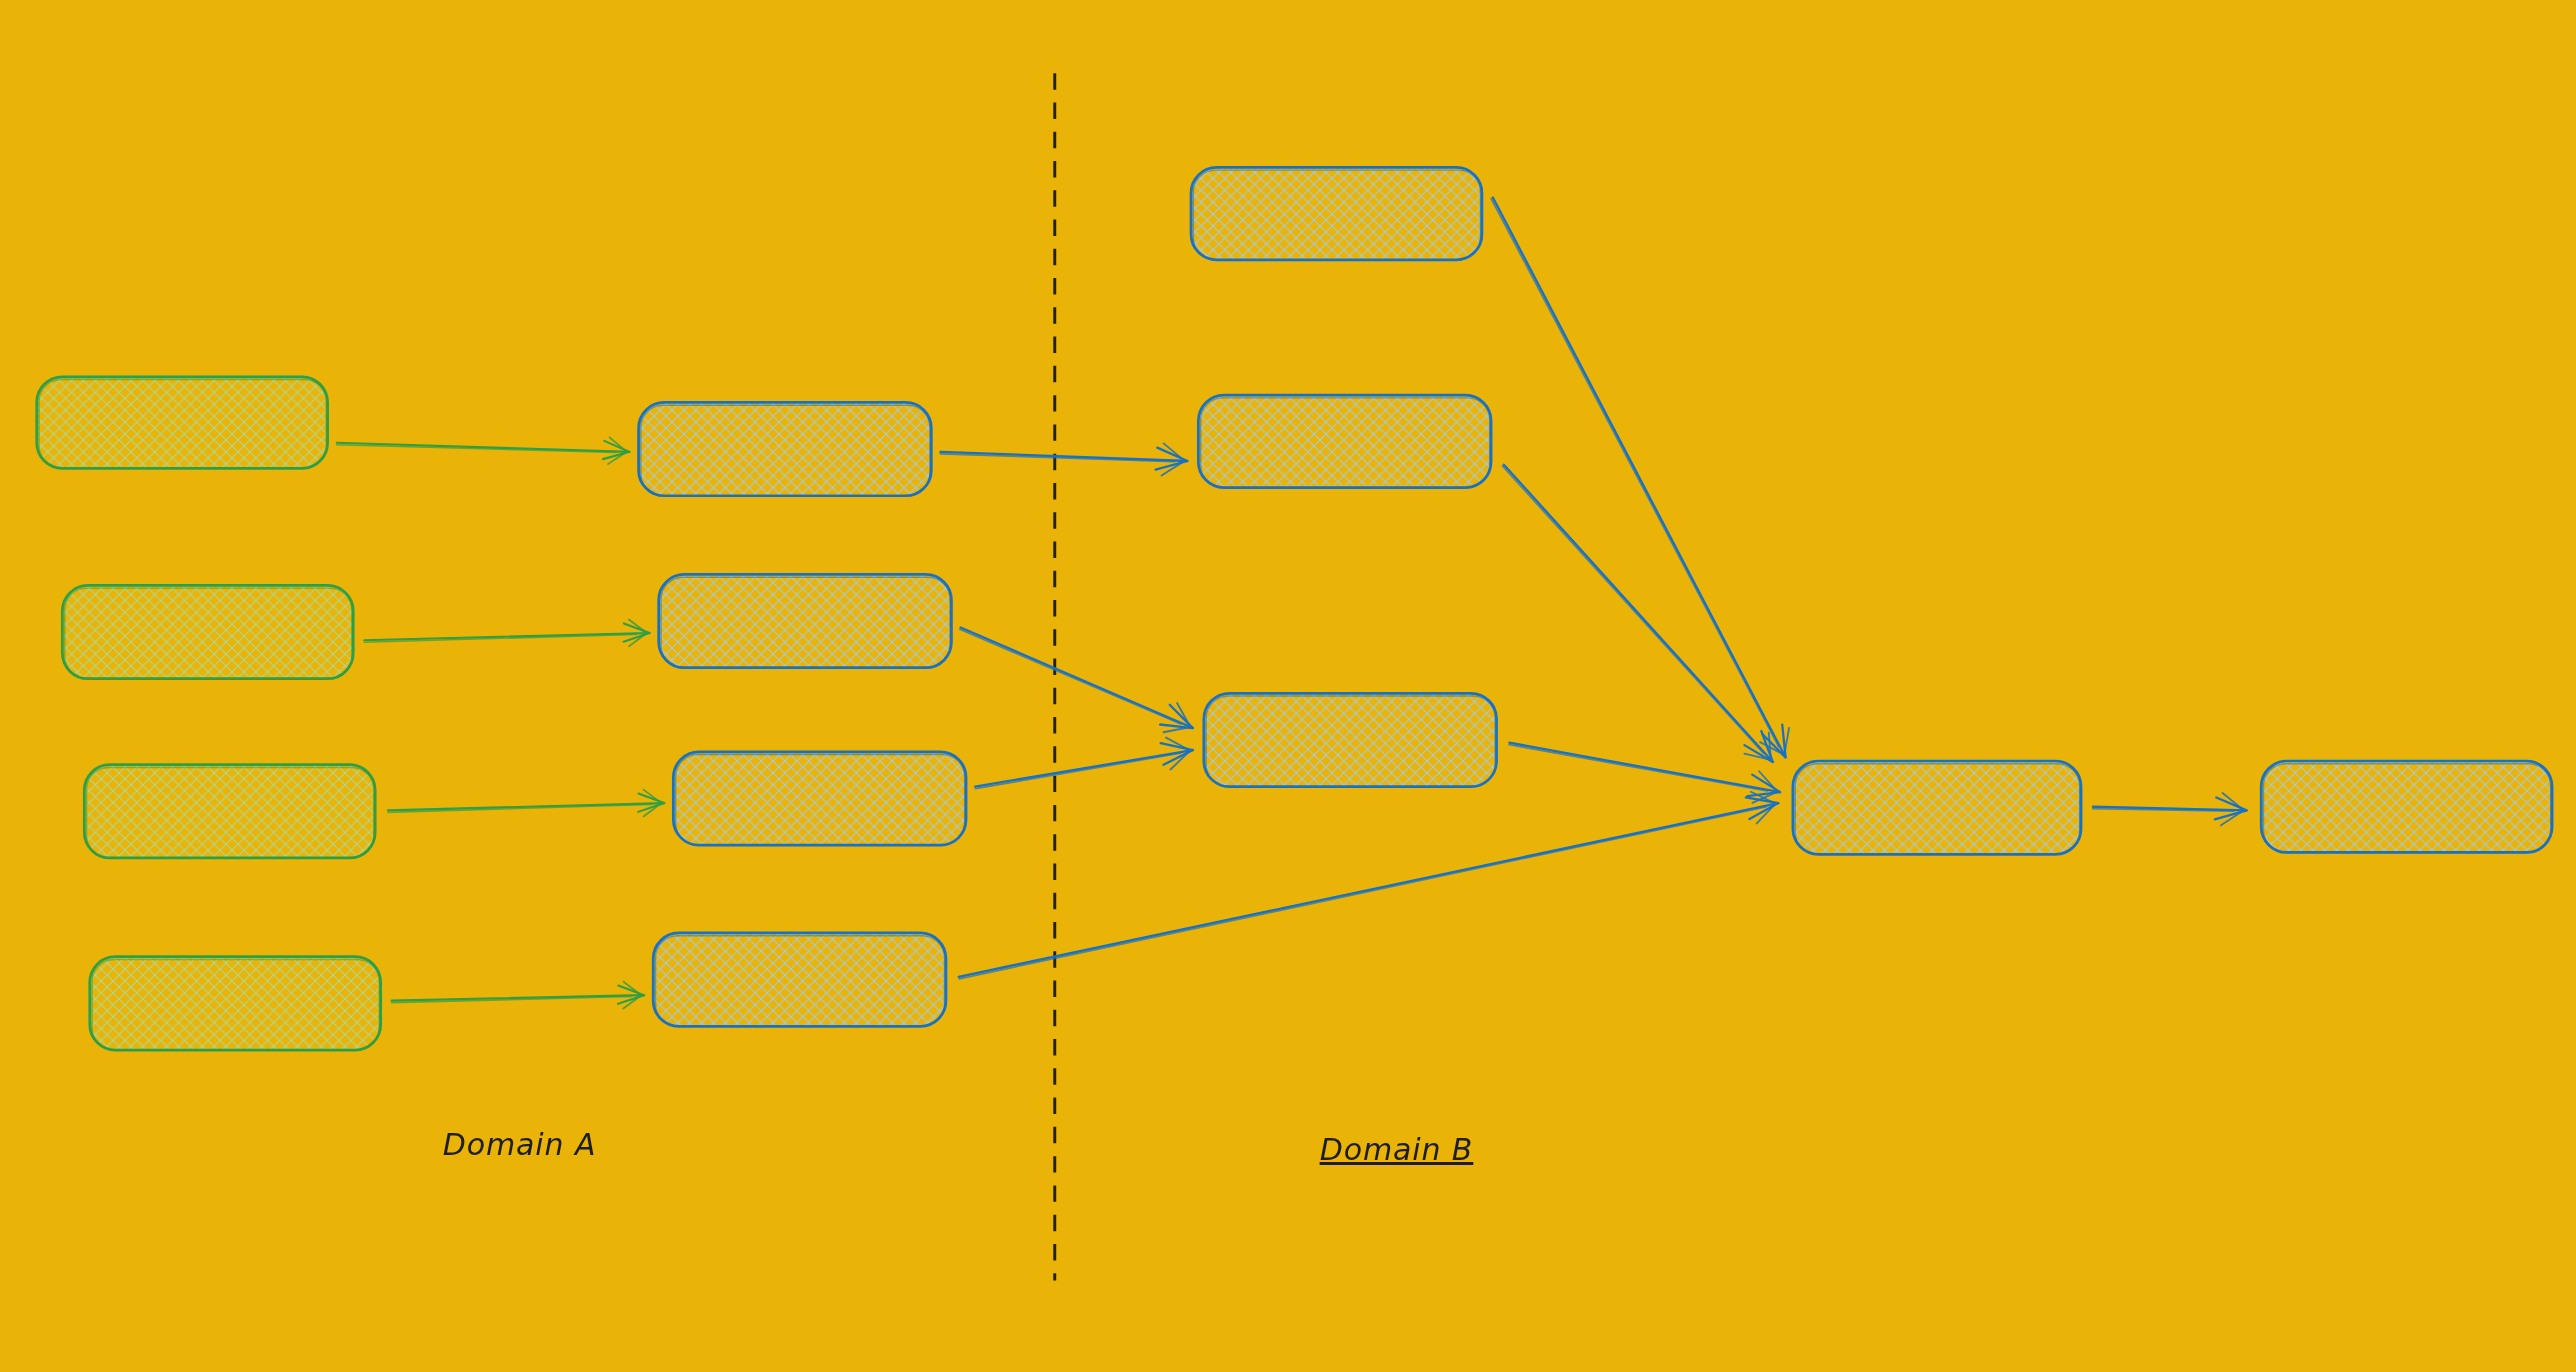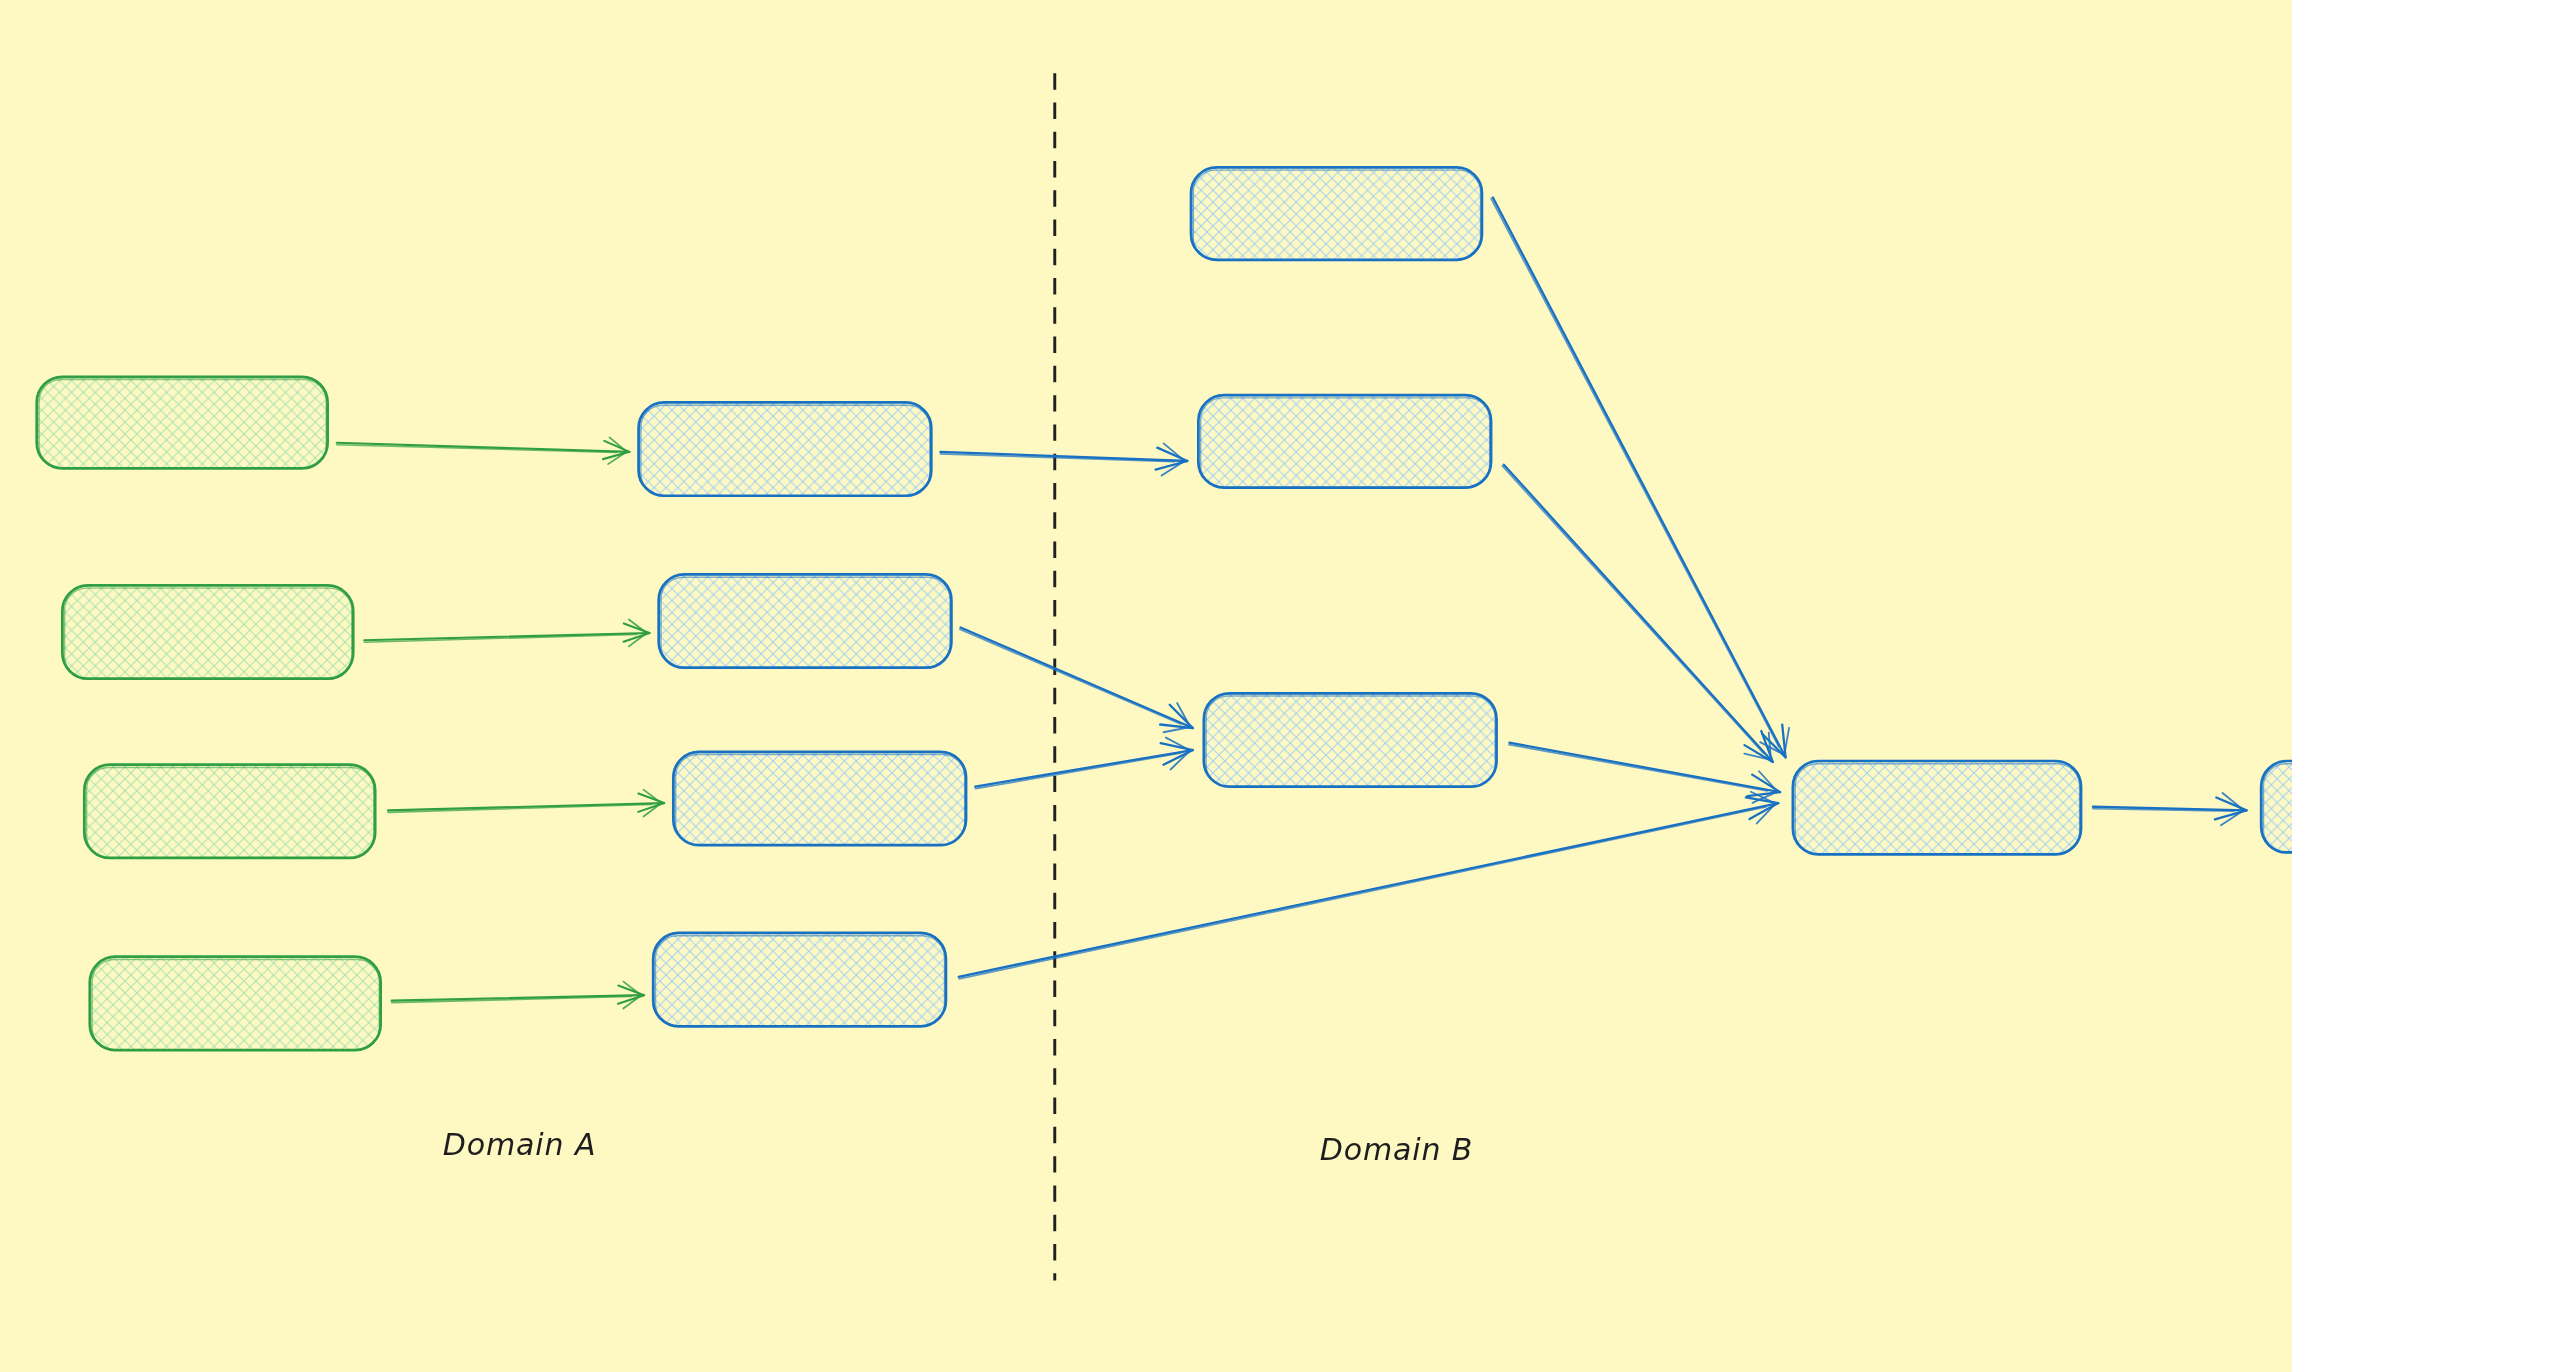--- a/index.html
+++ b/index.html
@@ -3,43 +3,43 @@
 <meta charset="utf-8">
 <style>
   html, body {
     margin: 0;
     padding: 0;
     background: #ffffff;
     font-family: "DejaVu Sans", sans-serif;
   }
   #stage {
     position: relative;
-    width: 2292px;
+    width: 2576px;
     height: 1372px;
-    background: #fef9c3;
+    background: #eab308;
     overflow: hidden;
   }
   #diagram-svg {
     position: absolute;
     left: 0;
     top: 0;
   }
   .domain-label {
     position: absolute;
     width: 201px;
     text-align: center;
     font-family: "DejaVu Sans", sans-serif;
     font-style: italic;
     font-size: 30px;
     letter-spacing: 0.9px;
     color: #1e1e1e;
     user-select: none;
   }
   #label-domain-a { left: 419px; top: 1127px; }
-  #label-domain-b { left: 1296px; top: 1132px; }
+  #label-domain-b { left: 1296px; top: 1132px; text-decoration: underline; }
 </style>
 </head>
 <body>
 
 <div id="stage">
 
   <svg id="diagram-svg" width="2576" height="1372" viewBox="0 0 2816 1500" xmlns="http://www.w3.org/2000/svg">
     <defs>
       <pattern id="hatch-green" width="13" height="13" patternUnits="userSpaceOnUse">
         <path d="M-2 2 L2 -2 M0 13 L13 0 M11 15 L15 11" stroke="#9fdfae" stroke-width="1.15" fill="none" opacity="0.85"></path>

